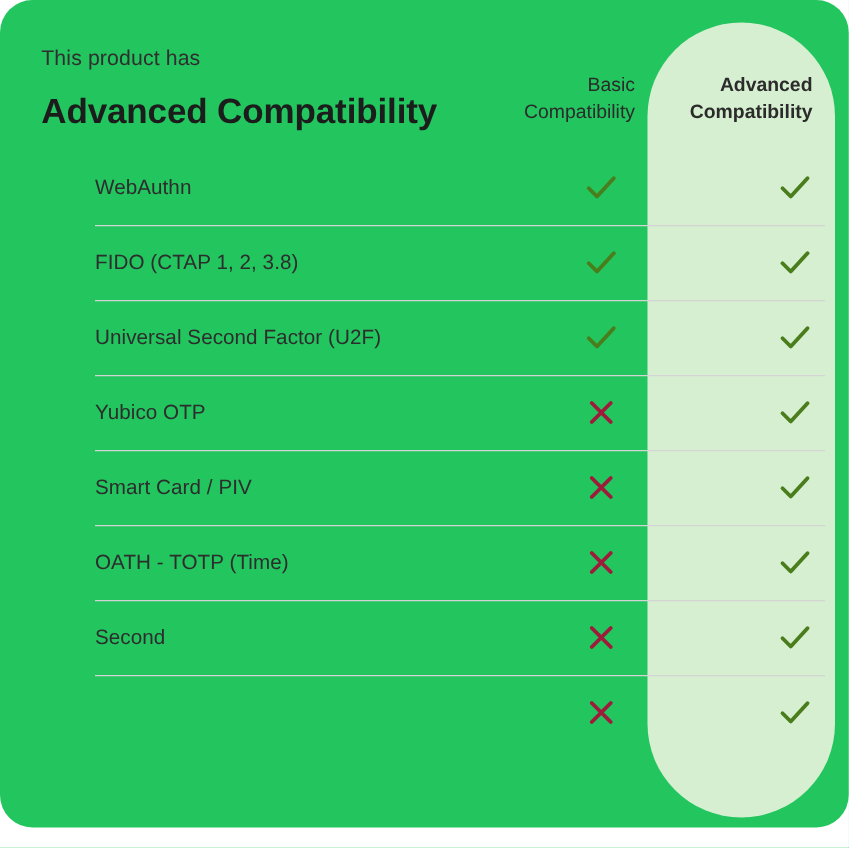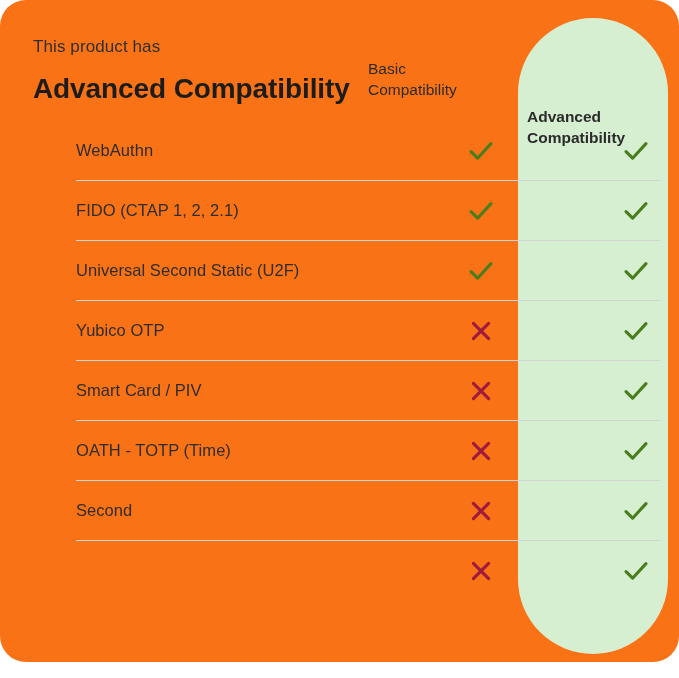--- a/index.html
+++ b/index.html
@@ -14,21 +14,21 @@
     font-family: "Liberation Sans", sans-serif;
     -webkit-font-smoothing: antialiased;
   }
 
   #compat-card {
     position: absolute;
     left: 0px;
     top: 0px;
     width: 679px;
     height: 662px;
-    background: #f97316;
+    background: #22c55e;
     border-radius: 26px;
     overflow: hidden;
   }
 
   
   #highlight-column {
     position: absolute;
     left: 518px;
     top: 18px;
     width: 150px;
@@ -70,35 +70,34 @@
     font-weight: bold;
     color: #1c1c1c;
     letter-spacing: -0.1px;
     line-height: 30px;
     margin-top: 16px;
   }
 
   .col-head {
     position: absolute;
     top: 58px;
-    text-align: left;
+    text-align: right;
     font-size: 15.5px;
     line-height: 21px;
     color: #2b2b2b;
   }
   #col-head-basic {
     left: 368px;
     width: 140px;
     font-weight: normal;
   }
   #col-head-advanced {
-    left: 527px;
+    left: 500px;
     width: 150px;
     font-weight: bold;
-    margin-top: 48px;
   }
 
   
   #rows {
     position: absolute;
     left: 0;
     top: 120px;
     width: 679px;
     margin-left: 43px;
   }
@@ -174,31 +173,31 @@
           <div class="row-label">WebAuthn</div>
           <div class="cell-basic"><span class="mark"><svg width="26" height="22" viewBox="0 0 26 22">
                 <path d="M3 11.6 L9.6 18.2 L23 3.6" fill="none" stroke="#4a7d1c" stroke-width="3.1" stroke-linecap="round" stroke-linejoin="round"></path>
               </svg></span></div>
           <div class="cell-advanced"><span class="mark"><svg width="26" height="22" viewBox="0 0 26 22">
                 <path d="M3 11.6 L9.6 18.2 L23 3.6" fill="none" stroke="#4a7d1c" stroke-width="3.1" stroke-linecap="round" stroke-linejoin="round"></path>
               </svg></span></div>
         </div>
         <div class="compat-row">
           <div class="row-divider"></div>
-          <div class="row-label">FIDO (CTAP 1, 2, 2.1)</div>
+          <div class="row-label">FIDO (CTAP 1, 2, 3.8)</div>
           <div class="cell-basic"><span class="mark"><svg width="26" height="22" viewBox="0 0 26 22">
                 <path d="M3 11.6 L9.6 18.2 L23 3.6" fill="none" stroke="#4a7d1c" stroke-width="3.1" stroke-linecap="round" stroke-linejoin="round"></path>
               </svg></span></div>
           <div class="cell-advanced"><span class="mark"><svg width="26" height="22" viewBox="0 0 26 22">
                 <path d="M3 11.6 L9.6 18.2 L23 3.6" fill="none" stroke="#4a7d1c" stroke-width="3.1" stroke-linecap="round" stroke-linejoin="round"></path>
               </svg></span></div>
         </div>
         <div class="compat-row">
           <div class="row-divider"></div>
-          <div class="row-label">Universal Second Static (U2F)</div>
+          <div class="row-label">Universal Second Factor (U2F)</div>
           <div class="cell-basic"><span class="mark"><svg width="26" height="22" viewBox="0 0 26 22">
                 <path d="M3 11.6 L9.6 18.2 L23 3.6" fill="none" stroke="#4a7d1c" stroke-width="3.1" stroke-linecap="round" stroke-linejoin="round"></path>
               </svg></span></div>
           <div class="cell-advanced"><span class="mark"><svg width="26" height="22" viewBox="0 0 26 22">
                 <path d="M3 11.6 L9.6 18.2 L23 3.6" fill="none" stroke="#4a7d1c" stroke-width="3.1" stroke-linecap="round" stroke-linejoin="round"></path>
               </svg></span></div>
         </div>
         <div class="compat-row">
           <div class="row-divider"></div>
           <div class="row-label">Yubico OTP</div>

